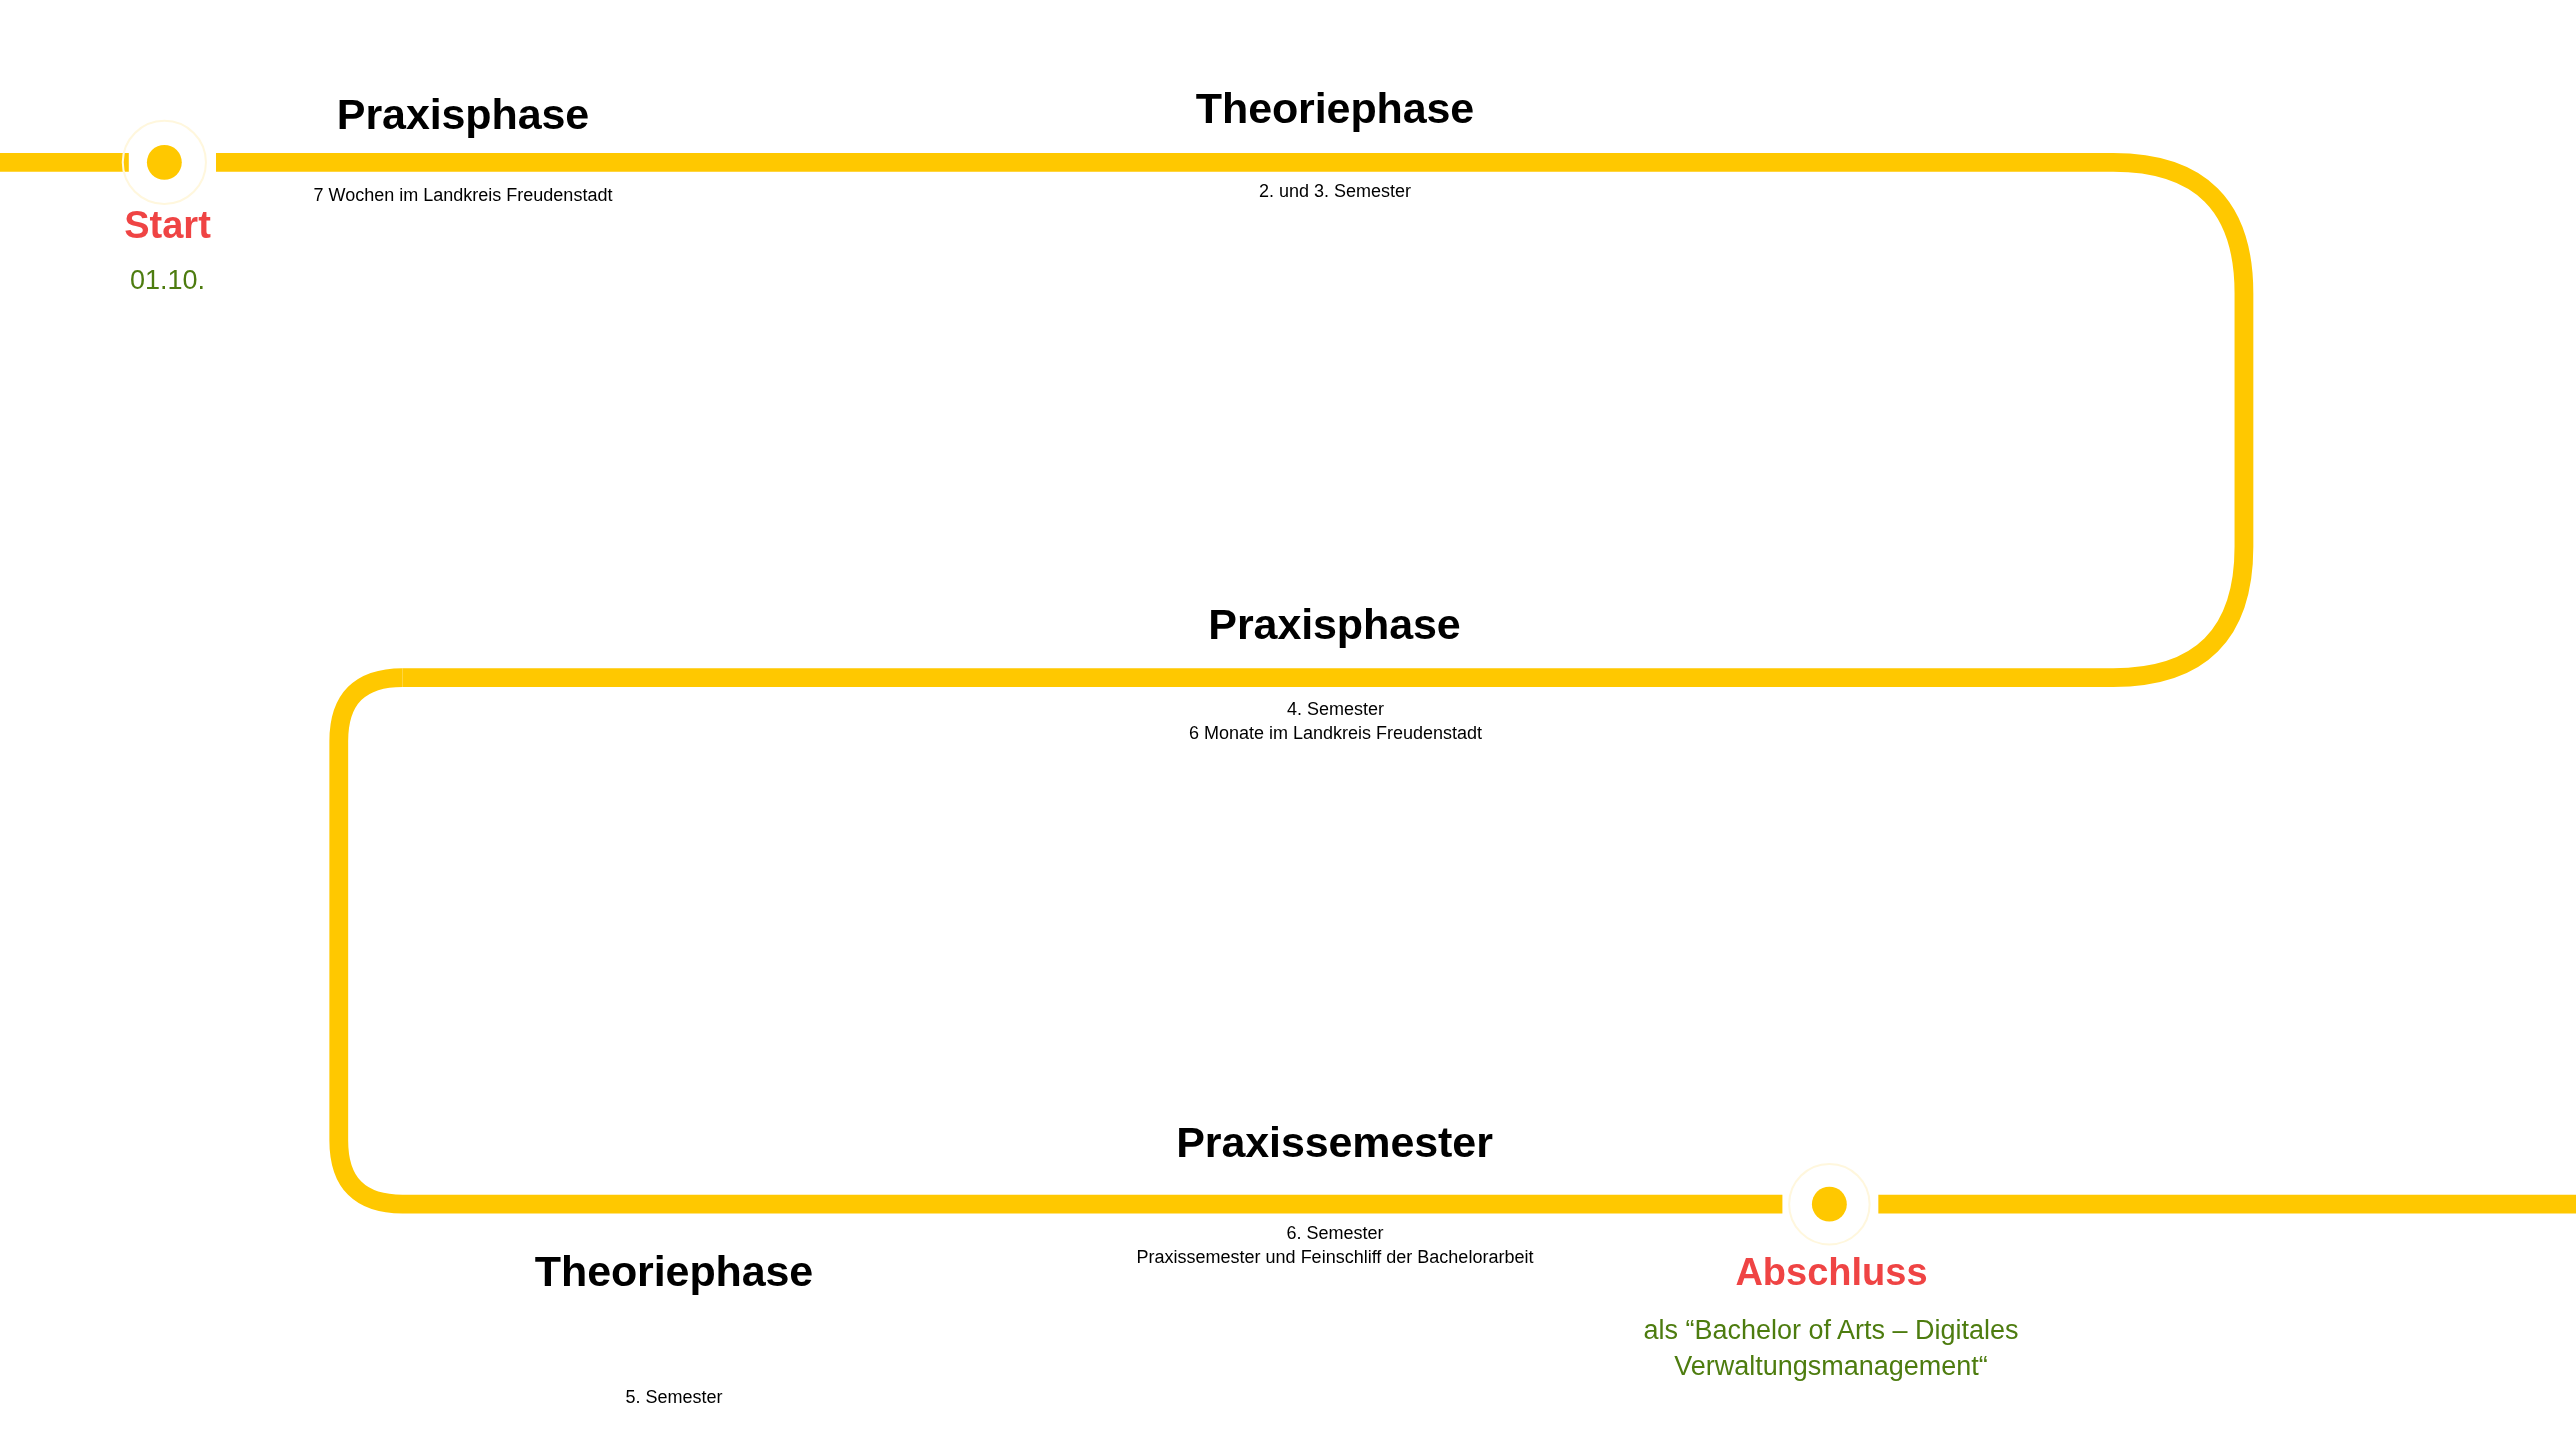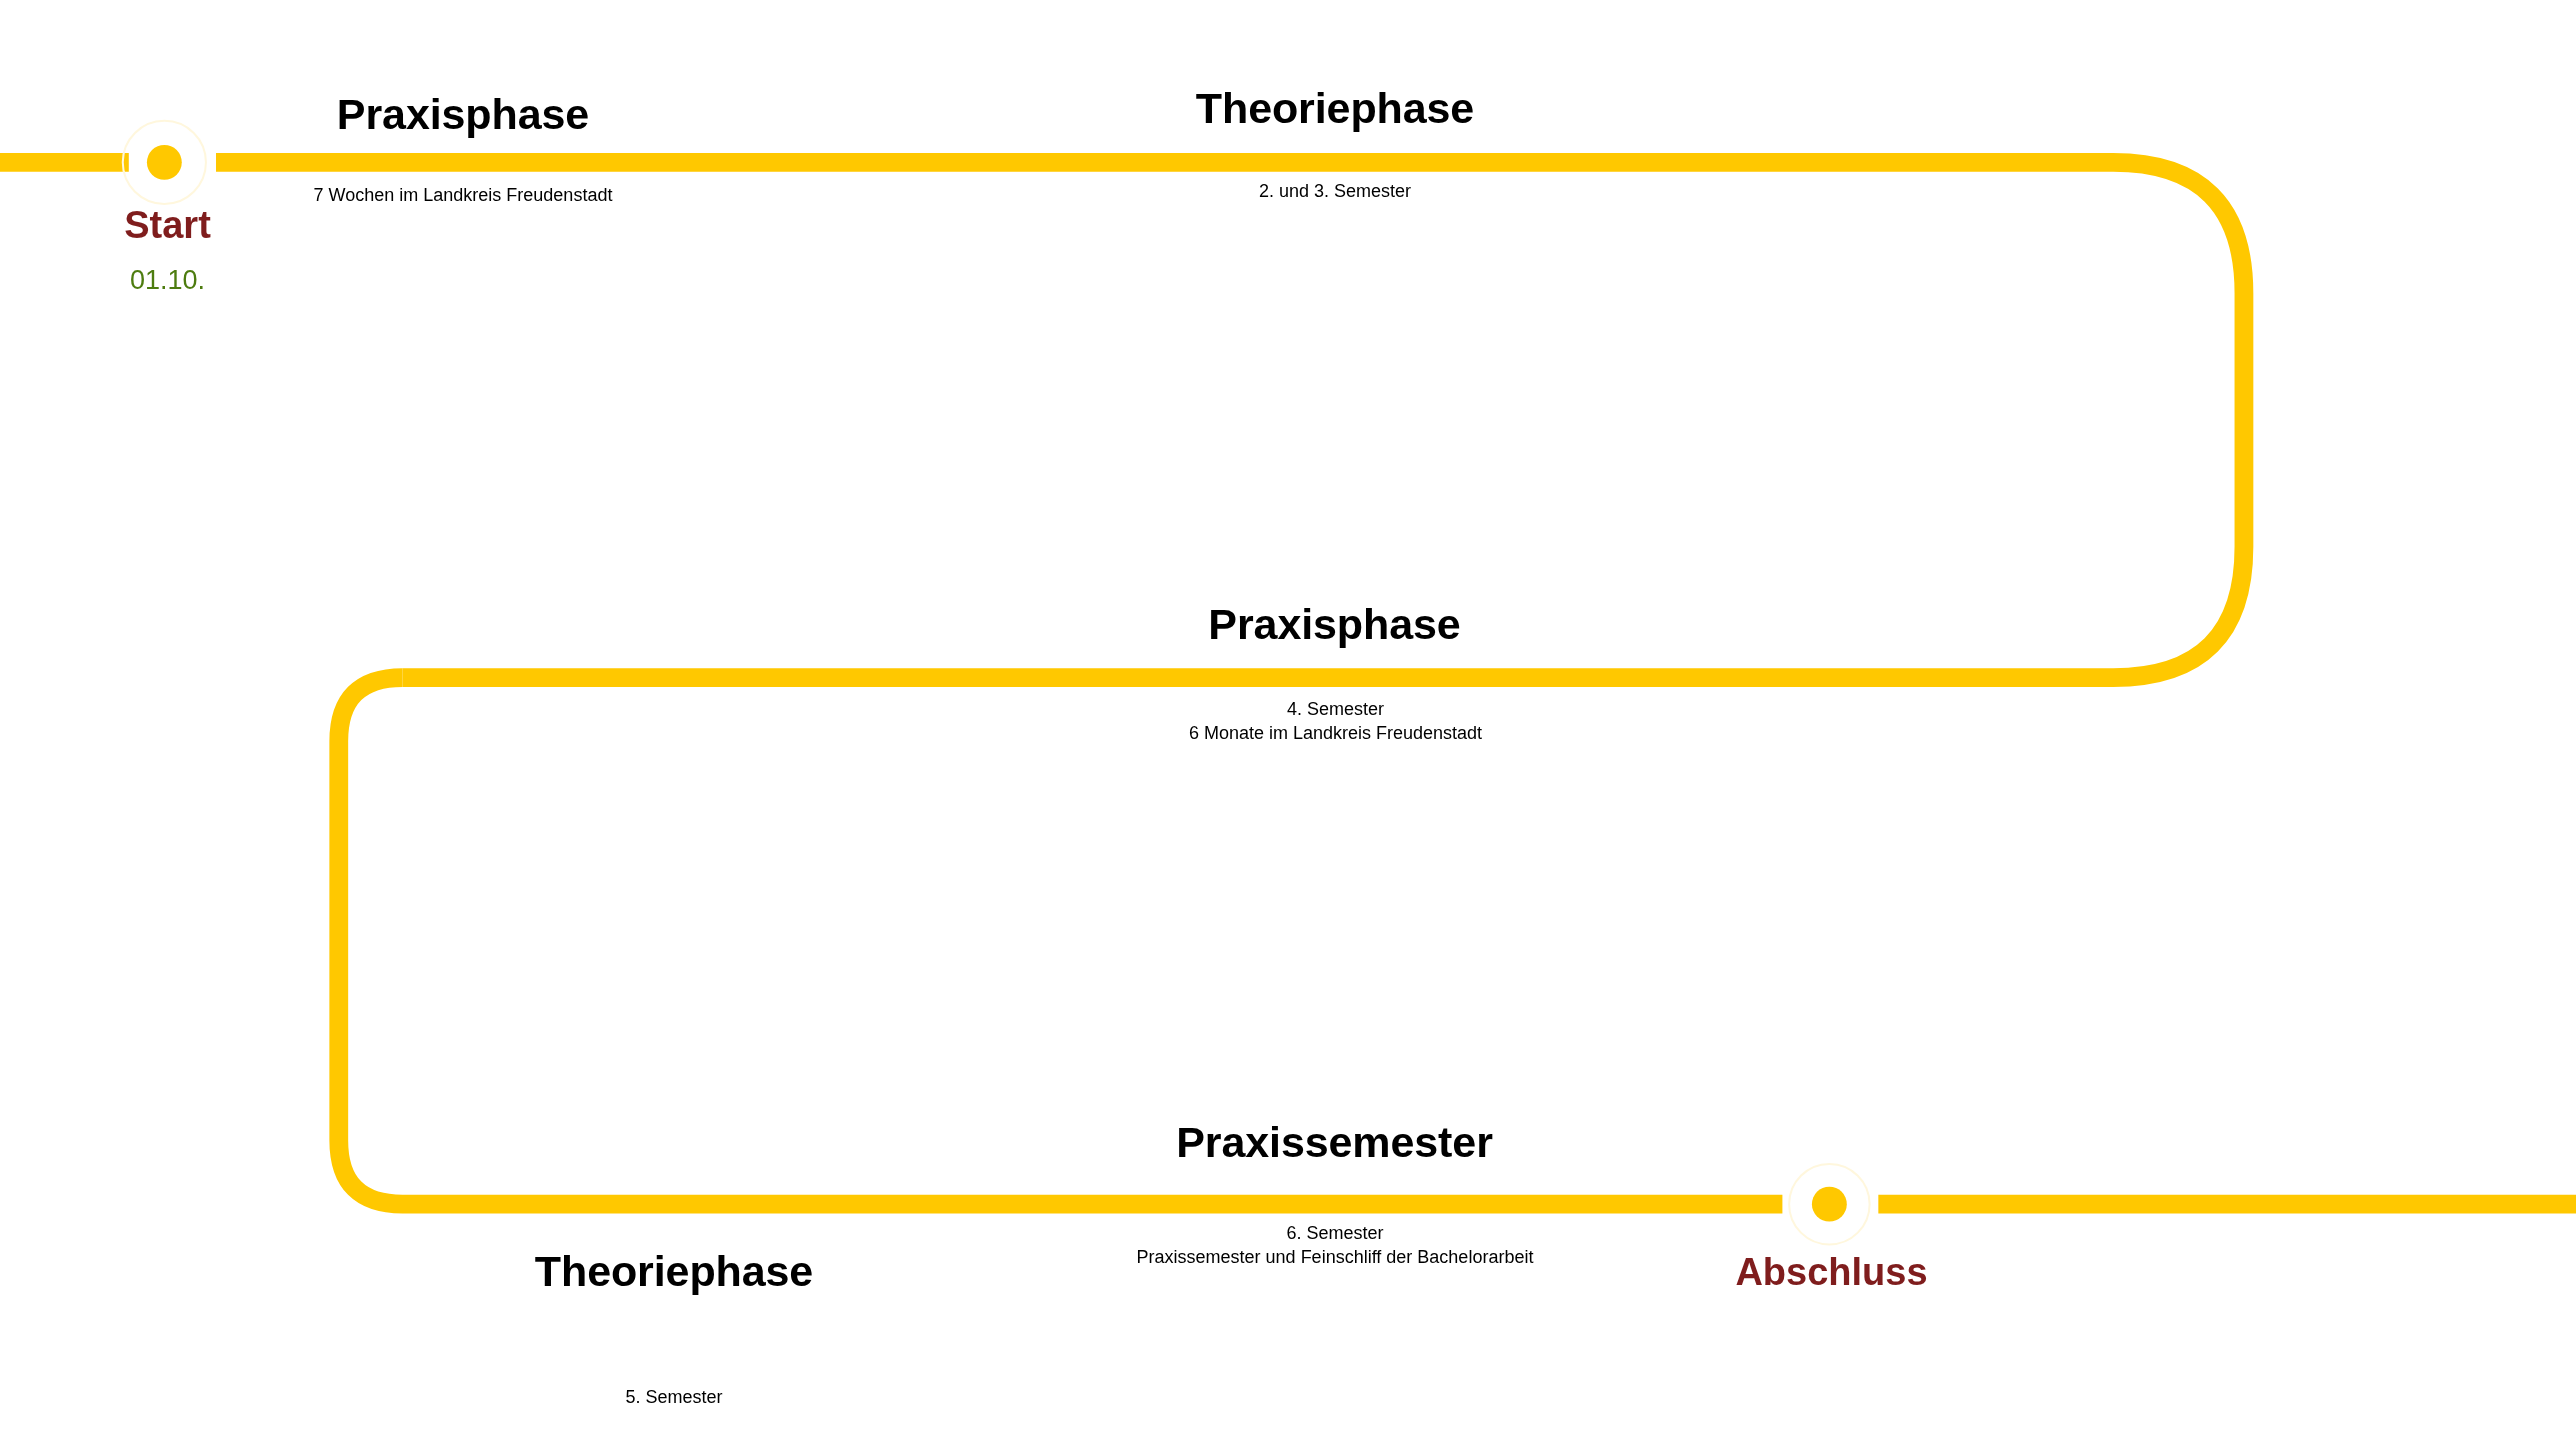--- a/index.html
+++ b/index.html
@@ -41,21 +41,21 @@
   }
   .phase-sub {
     font-size: 18px;
     font-weight: normal;
     color: #000000;
     line-height: 1.32;
   }
   .milestone-title {
     font-weight: bold;
     font-size: 38px;
-    color: #7f1d1d;
+    color: #ef4444;
   }
   .milestone-sub {
     font-size: 27px;
     font-weight: normal;
     color: #4d7c0f;
     line-height: 1.32;
   }
   .note-text {
     font-size: 27px;
     font-weight: normal;
@@ -134,15 +134,16 @@
 
 
   <div class="node-label phase-title p-praxissem-title">Praxissemester</div>
   <div class="node-label phase-sub p-praxissem-sub">6. Semester
 Praxissemester und Feinschliff der Bachelorarbeit</div>
 
   <div class="node-label phase-title p-theorie2-title">Theoriephase</div>
   <div class="node-label phase-sub p-theorie2-sub">5. Semester</div>
 
   <div class="node-label milestone-title p-abschluss-title">Abschluss</div>
+  <div class="node-label milestone-sub p-abschluss-sub">als “Bachelor of Arts – Digitales Verwaltungsmanagement“</div>
 
 </div>
 
 
 </body></html>

